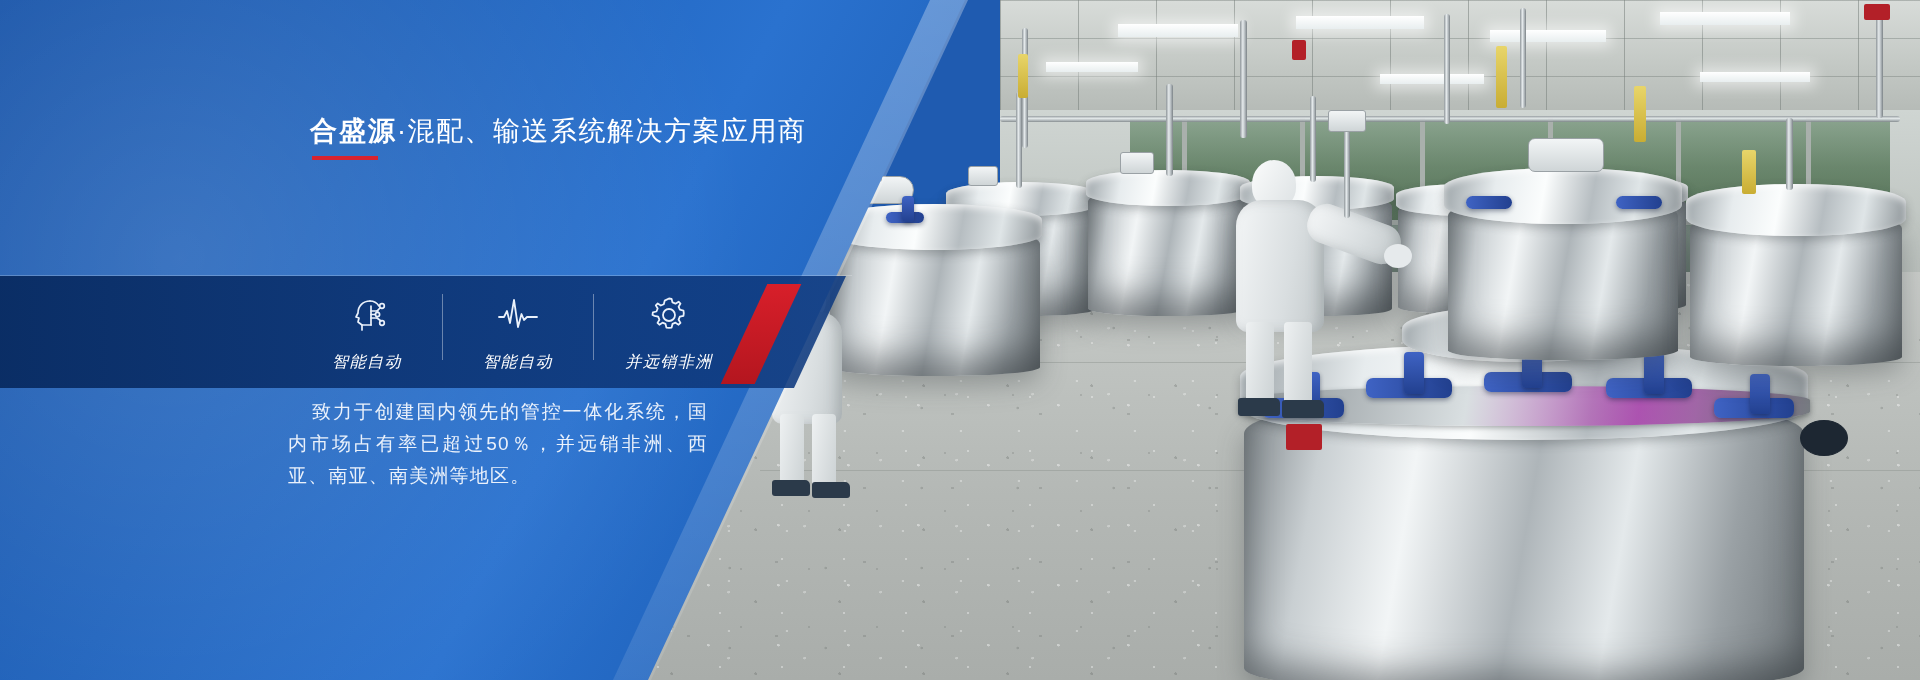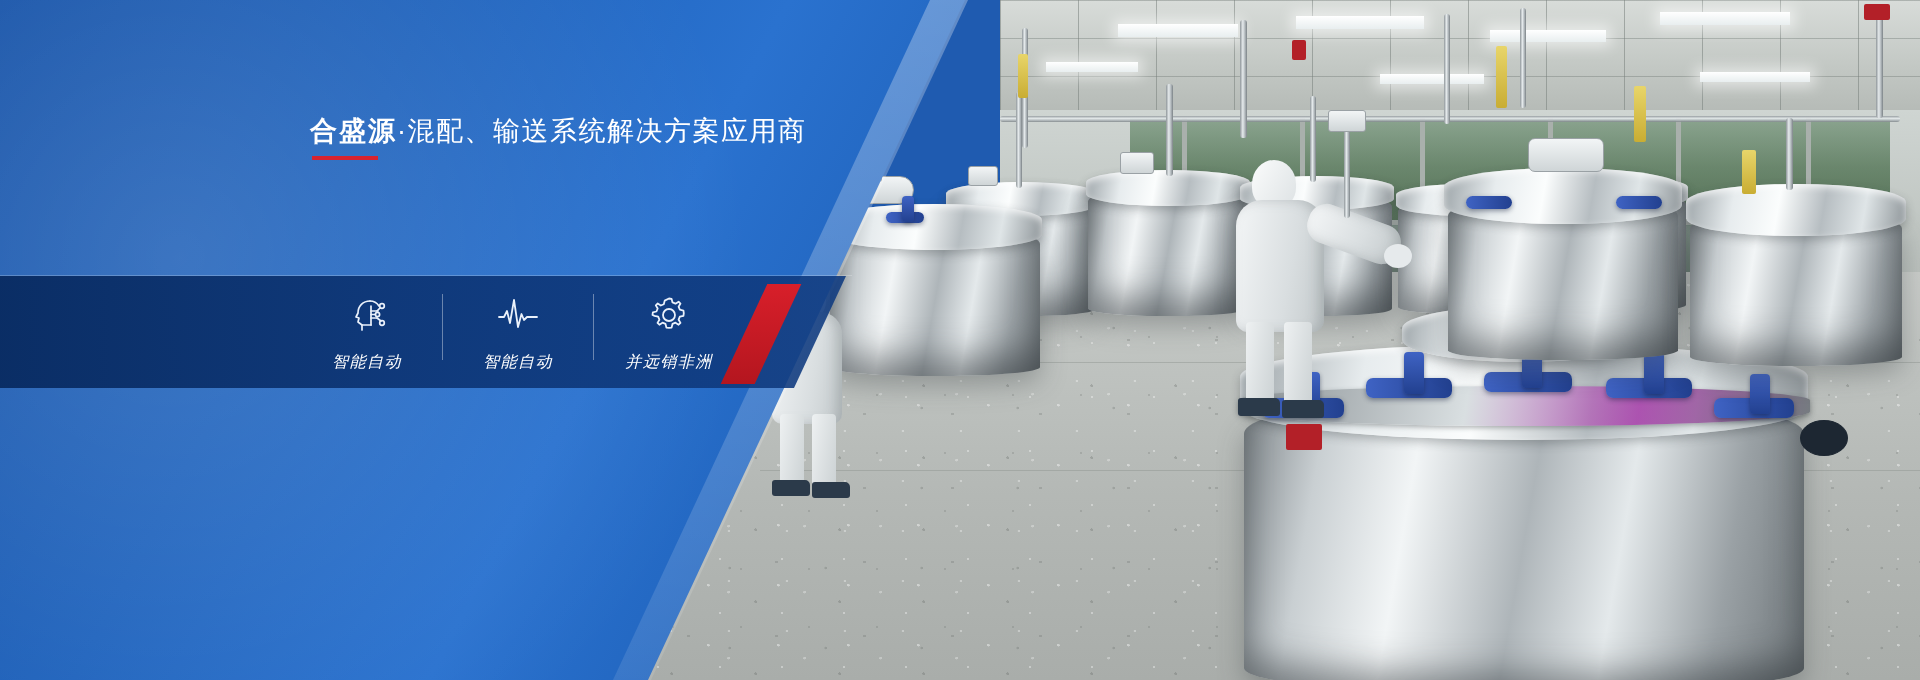--- a/index.html
+++ b/index.html
@@ -290,14 +290,15 @@
         <span class="ic">
           <svg width="42" height="42" viewBox="0 0 42 42" fill="none" stroke="#eaf1fb" stroke-width="1.8" stroke-linecap="round" stroke-linejoin="round">
             <path d="M21 4.5l2.6.35.9 3.6 3 1.25 3.1-2 1.9 1.85-1.9 3.15 1.25 3 3.6.9.35 2.6-.35 2.6-3.6.9-1.25 3 1.9 3.15-1.9 1.85-3.1-2-3 1.25-.9 3.6-2.6.35-2.6-.35-.9-3.6-3-1.25-3.1 2-1.9-1.85 1.9-3.15-1.25-3-3.6-.9L4.5 21l.35-2.6 3.6-.9 1.25-3-1.9-3.15 1.9-1.85 3.1 2 3-1.25.9-3.6z"></path>
             <circle cx="21" cy="21" r="6"></circle>
           </svg>
         </span>
         <span class="lb">并远销非洲</span>
       </div>
     </div>
 
+    <p id="desc">致力于创建国内领先的管控一体化系统，国内市场占有率已超过50％，并远销非洲、西亚、南亚、南美洲等地区。</p>
   </div>
 </div>
 
 </body></html>

